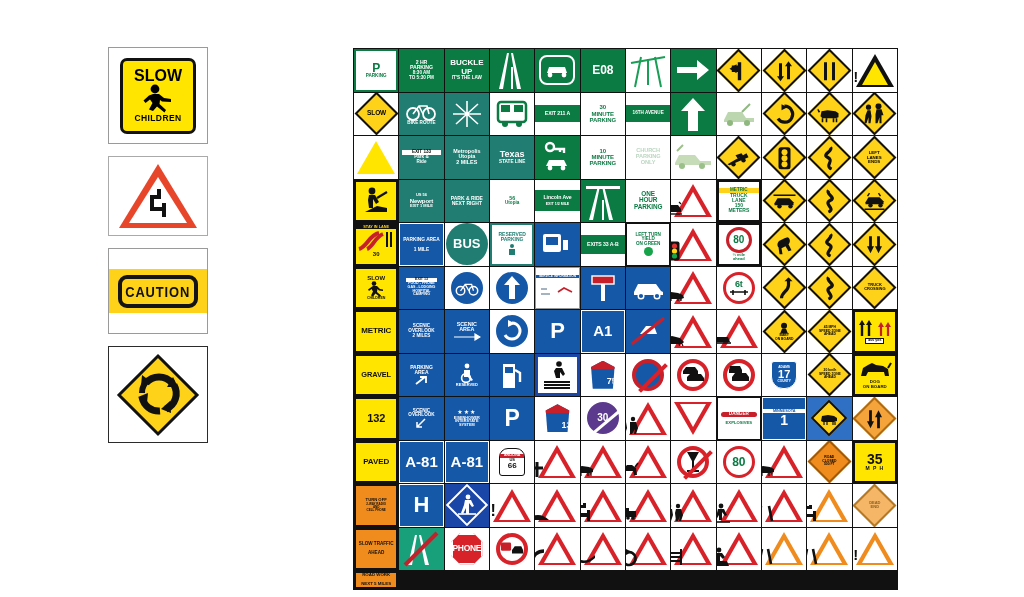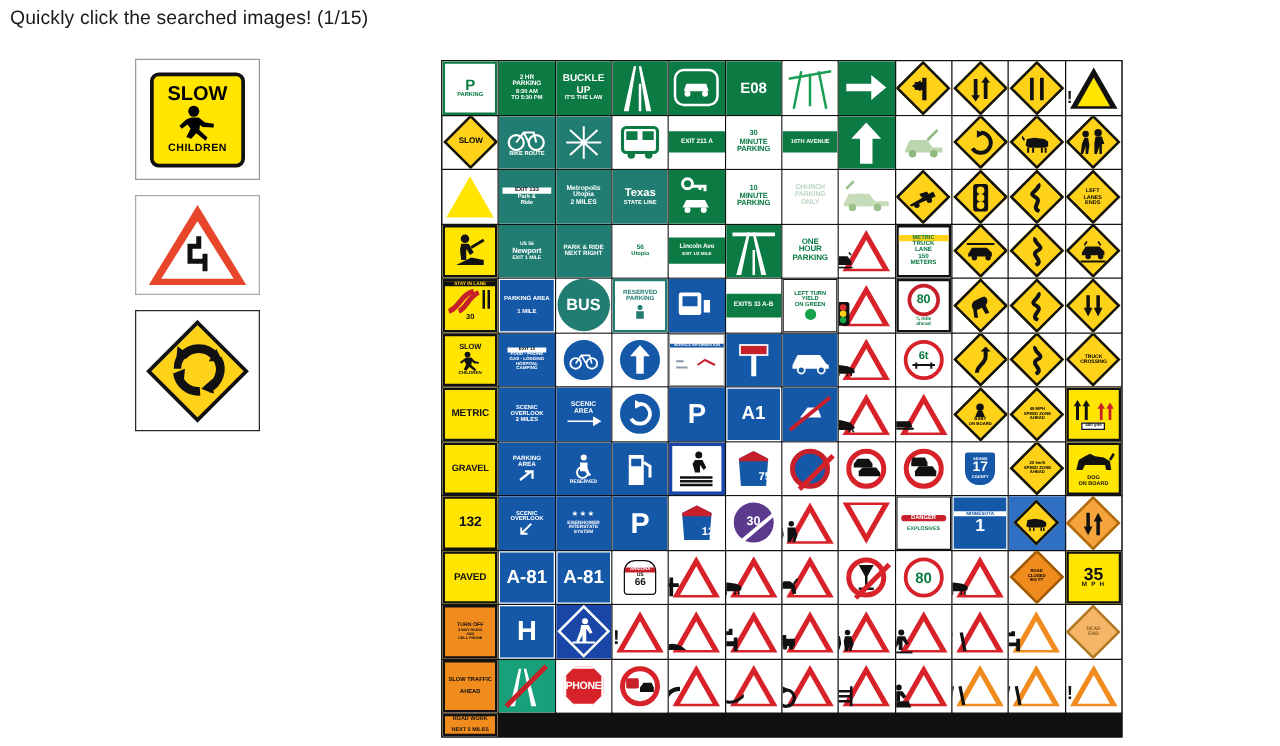--- a/index.html
+++ b/index.html
@@ -222,21 +222,20 @@
     border-radius: 9px 9px 3px 3px;
     display:flex;flex-direction:column;align-items:center;justify-content:center;
     font-weight:bold;font-size:5px;
   }
 </style>
 </head>
 <body>
 
 <div id="app">
 
-  <div id="title">Quickly click the searched images! (1/15)</div>
 
   <div id="targets">
 
     <div class="target-card t1">
       <div class="sq-yellow" style="width:76px;height:76px;">
         <div class="slow-txt" style="font-size:16px;margin-top:1px;">SLOW</div>
         <svg class="child-ico" width="40" height="30" viewBox="0 0 40 30">
           <circle cx="17" cy="5" r="4.4" fill="#000"></circle>
           <path d="M15 10 L21 10 L26 14 L33 15 L33 18 L24 17.5 L22 16 L21.5 20 L28 26 L26.5 28.5 L19 22.5 L15 27 L11 25.5 L14.5 19 L12 15.5 L7.5 19 L5.5 16.5 L11 11.5 Z" fill="#000"></path>
         </svg>
@@ -245,20 +244,27 @@
     </div>
 
     <div class="target-card t2">
       <svg width="82" height="70" viewBox="0 0 82 70">
         <polygon points="41,3 80,67 2,67" fill="#E8462B"></polygon>
         <polygon points="41,16 70,62 12,62" fill="#ffffff"></polygon>
         <path d="M44 28 L44 38 L37 38 L37 46 L45 46 L45 42 L49 42 L49 56 L45 56 L45 50 L33 50 L33 34 L40 34 L40 28 Z" fill="#111"></path>
       </svg>
     </div>
 
+    <div class="target-card t3">
+      <div class="caution-band" style="height:44px;">
+        <div class="caution-box" style="width:80px;height:33px;">
+          <div class="caution-txt" style="font-size:15px;">CAUTION</div>
+        </div>
+      </div>
+    </div>
 
     <div class="target-card t4">
       <svg width="84" height="84" viewBox="0 0 84 84">
         <polygon points="42,3 81,42 42,81 3,42" fill="#FFD21A" stroke="#111" stroke-width="3"></polygon>
         <path d="M30 30 A17 17 0 0 1 56 30" fill="none" stroke="#111" stroke-width="7"></path>
         <polygon points="57,24 62,34 51,34" fill="#111"></polygon>
         <path d="M58 32 A17 17 0 0 1 50 56" fill="none" stroke="#111" stroke-width="7"></path>
         <polygon points="55,60 45,56 54,48" fill="#111"></polygon>
         <path d="M44 58 A17 17 0 0 1 26 44" fill="none" stroke="#111" stroke-width="7"></path>
         <polygon points="22,44 32,40 31,50" fill="#111"></polygon>

